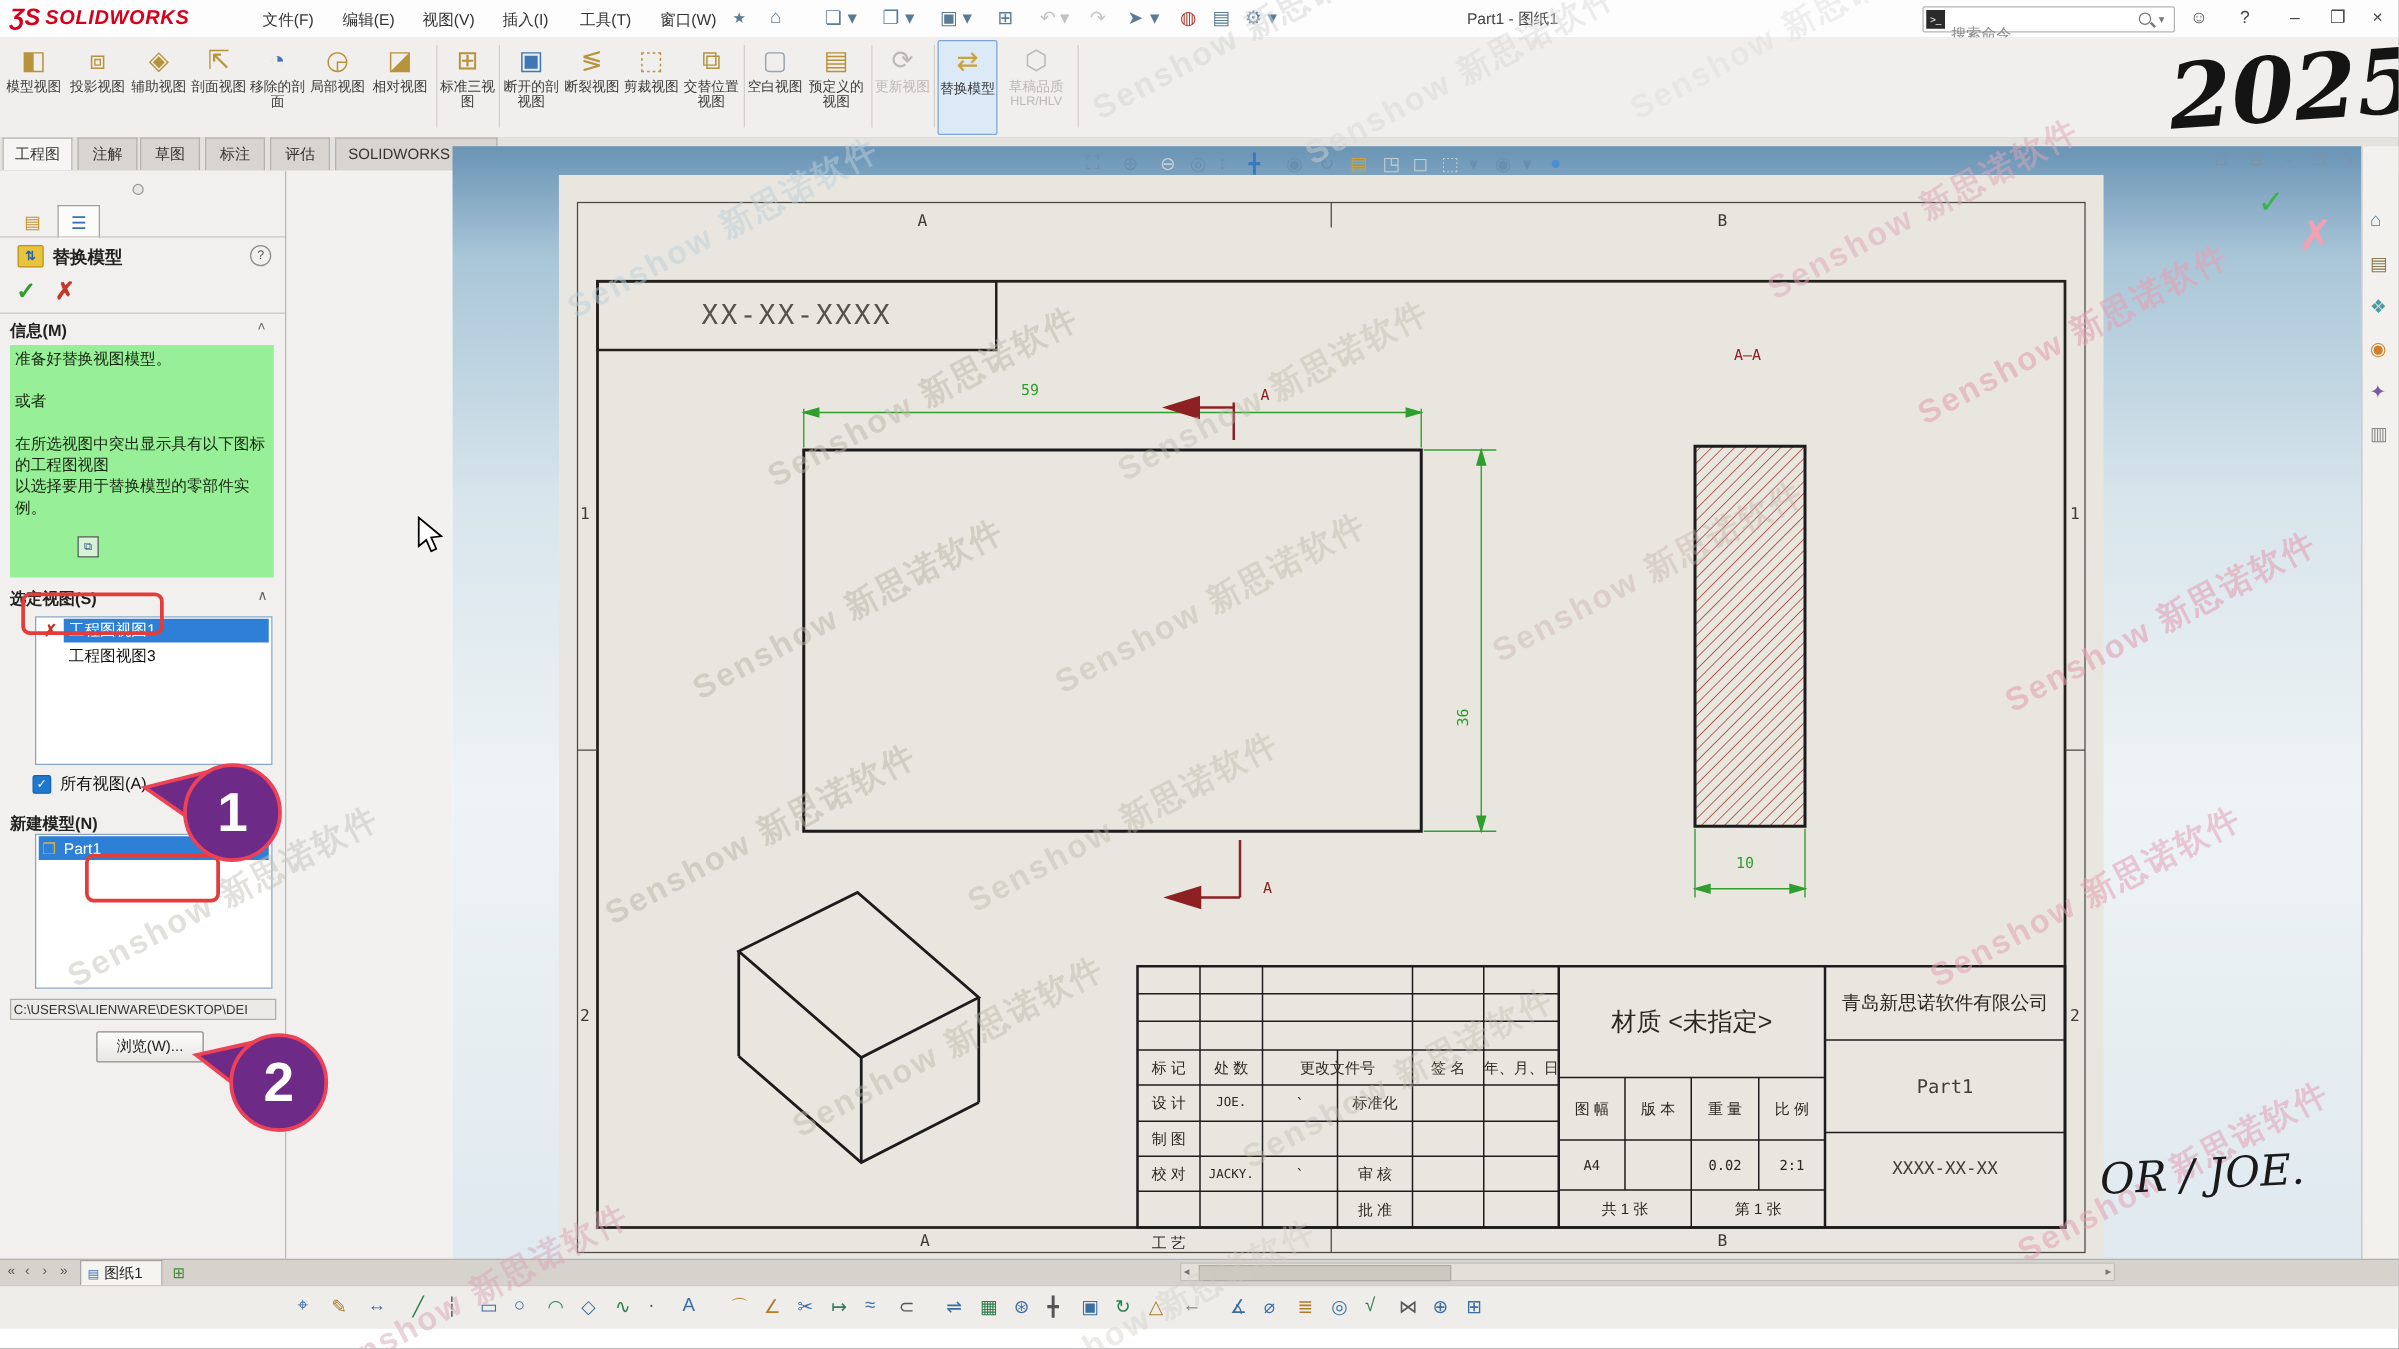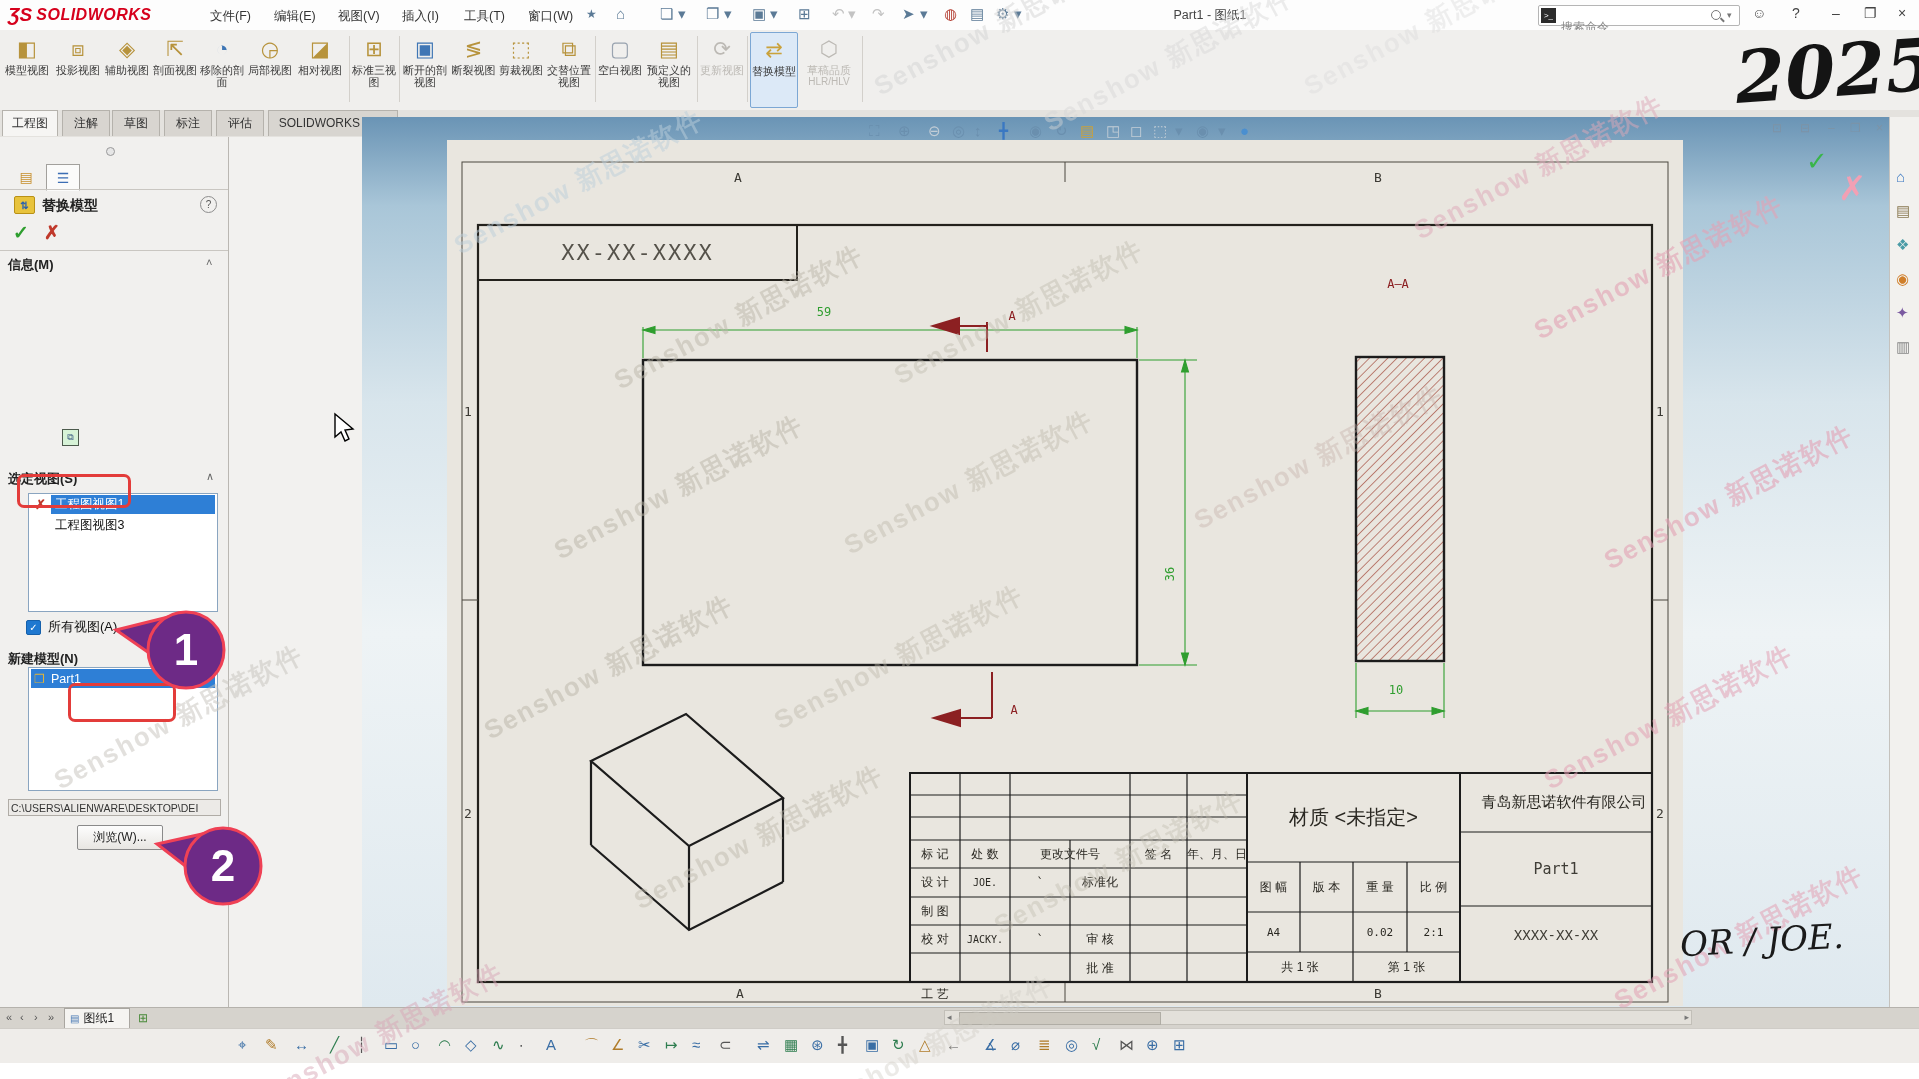--- a/index.html
+++ b/index.html
@@ -230,20 +230,28 @@
         </div>
       <div class="pdivider" style="top:52px;"></div>
       <span class="foldico">⇅</span>
       <div class="ptitle">替换模型</div>
       <div class="helpq">?</div>
       <span class="okx" style="left:13px;top:84px;color:#2e9e2e;">✓</span>
       <span class="okx" style="left:44px;top:84px;color:#c0392b;">✗</span>
       <div class="pdivider" style="top:113px;"></div>
       <div class="sechead" style="top:119px;">信息(M)</div>
       <span class="collapse" style="top:119px;">˄</span>
+      <div id="msgbox">
+        <div>准备好替换视图模型。</div>
+        <div>&nbsp;</div>
+        <div>或者</div>
+        <div>&nbsp;</div>
+        <div>在所选视图中突出显示具有以下图标的工程图视图</div>
+        <div>以选择要用于替换模型的零部件实例。</div>
+      </div>
       <div id="msg-icon">⧉</div>
       <div class="sechead" style="top:333px;">选定视图(S)</div>
       <span class="collapse" style="top:333px;">∧</span>
 
       <div class="listbox" style="top:356px;height:117px;">
         <div class="lrow">
           <span class="sel"></span>
           <span class="xmark">✗</span>
           <span class="txt white">工程图视图1</span>
         </div>
@@ -408,21 +416,21 @@
   <div class="cell" style="left:1247px;top:773px;width:213px;height:89px;font-size:20px;color:#2a2822;">材质 &lt;未指定&gt;</div>
   <div class="cell tbc" style="left:1247px;top:862px;width:53px;height:50px;">图 幅</div>
   <div class="cell tbc" style="left:1300px;top:862px;width:53px;height:50px;">版 本</div>
   <div class="cell tbc" style="left:1353px;top:862px;width:54px;height:50px;">重 量</div>
   <div class="cell tbc" style="left:1407px;top:862px;width:53px;height:50px;">比 例</div>
   <div class="cell tbc stick" style="left:1247px;top:912px;width:53px;height:40px;font-size:11px;">A4</div>
   <div class="cell tbc stick" style="left:1353px;top:912px;width:54px;height:40px;font-size:11px;">0.02</div>
   <div class="cell tbc stick" style="left:1407px;top:912px;width:53px;height:40px;font-size:11px;">2:1</div>
   <div class="cell tbc" style="left:1247px;top:952px;width:106px;height:30px;">共 1 张</div>
   <div class="cell tbc" style="left:1353px;top:952px;width:107px;height:30px;">第 1 张</div>
-  <div class="cell" style="left:1460px;top:773px;width:208px;height:59px;font-size:15px;color:#2a2822;">青岛新思诺软件有限公司</div>
+  <div class="cell" style="left:1460px;top:773px;width:192px;height:59px;font-size:15px;color:#2a2822;">青岛新思诺软件有限公司</div>
   <div class="cell stick" style="left:1460px;top:832px;width:192px;height:74px;font-size:15px;color:#3f3d36;">Part1</div>
   <div class="cell stick" style="left:1460px;top:906px;width:192px;height:58px;font-size:14px;color:#3f3d36;">XXXX-XX-XX</div>
 
   <div id="headsup"></div>
   <span class="docctl" style="left:1772px;">⊡</span>
   <span class="docctl" style="left:1800px;">⊟</span>
   <span class="docctl" style="left:1828px;">–</span>
   <span class="docctl" style="left:1850px;">❐</span>
   <span class="docctl" style="left:1876px;">×</span>
   <span class="abs" style="left:1806px;top:146px;font-size:26px;color:#39b54a;">✓</span>

